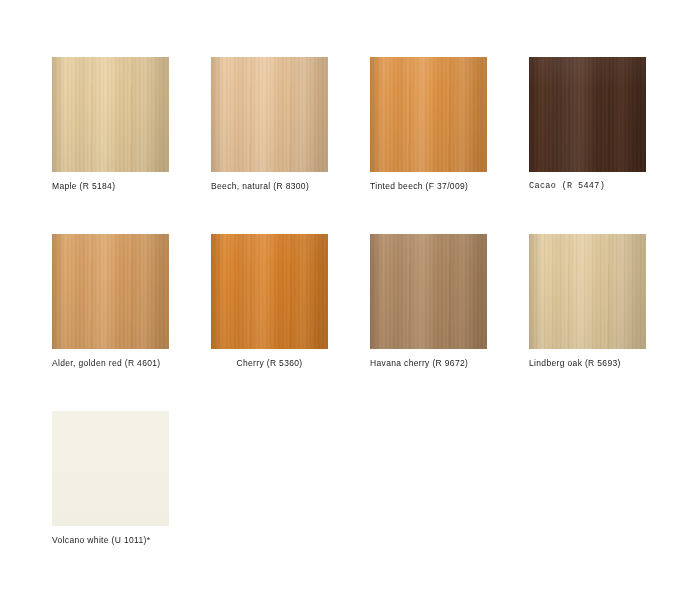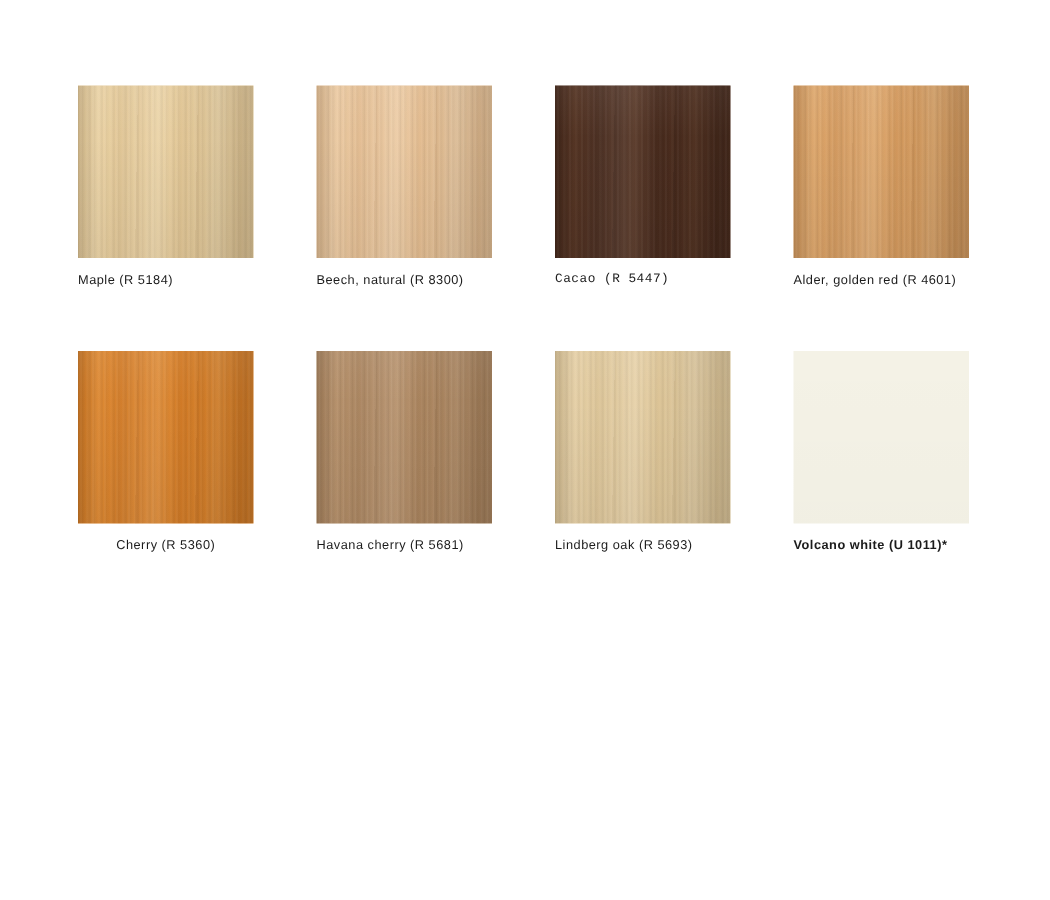--- a/index.html
+++ b/index.html
@@ -139,20 +139,28 @@
 
     <div class="swatch-cell">
       <div class="swatch-chip" style="background-color: rgb(232, 196, 154);">
         <div class="grain-band" style="background-image: repeating-linear-gradient(91deg, rgb(217, 173, 126) 0px, rgba(0, 0, 0, 0) 6px, rgb(243, 216, 182) 13px, rgba(0, 0, 0, 0) 22px, rgb(217, 173, 126) 30px, rgba(0, 0, 0, 0) 40px); opacity: 0.38;"></div>
         <div class="grain-fine"></div>
         <div class="grain-shade"></div>
       </div>
       <div class="swatch-label" style="color: rgb(27, 27, 27);">Beech, natural (R 8300)</div>
     </div>
 
+    <div class="swatch-cell">
+      <div class="swatch-chip" style="background-color: rgb(224, 149, 71);">
+        <div class="grain-band" style="background-image: repeating-linear-gradient(91deg, rgb(204, 127, 49) 0px, rgba(0, 0, 0, 0) 6px, rgb(238, 176, 115) 13px, rgba(0, 0, 0, 0) 22px, rgb(204, 127, 49) 30px, rgba(0, 0, 0, 0) 40px); opacity: 0.38;"></div>
+        <div class="grain-fine"></div>
+        <div class="grain-shade"></div>
+      </div>
+      <div class="swatch-label" style="color: rgb(27, 27, 27);">Tinted beech (F 37/009)</div>
+    </div>
 
     <div class="swatch-cell">
       <div class="swatch-chip" style="background-color: rgb(77, 46, 31);">
         <div class="grain-band" style="background-image: repeating-linear-gradient(91deg, rgb(58, 33, 22) 0px, rgba(0, 0, 0, 0) 6px, rgb(99, 64, 44) 13px, rgba(0, 0, 0, 0) 22px, rgb(58, 33, 22) 30px, rgba(0, 0, 0, 0) 40px); opacity: 0.38;"></div>
         <div class="grain-fine"></div>
         <div class="grain-shade"></div>
       </div>
       <div class="swatch-label" style="color: rgb(27, 27, 27); font-family: Liberation Mono, monospace;">Cacao (R 5447)</div>
     </div>
 
@@ -173,37 +181,37 @@
       </div>
       <div class="swatch-label" style="color: rgb(27, 27, 27); text-align: center;">Cherry (R 5360)</div>
     </div>
 
     <div class="swatch-cell">
       <div class="swatch-chip" style="background-color: rgb(176, 138, 100);">
         <div class="grain-band" style="background-image: repeating-linear-gradient(91deg, rgb(156, 118, 80) 0px, rgba(0, 0, 0, 0) 6px, rgb(195, 160, 124) 13px, rgba(0, 0, 0, 0) 22px, rgb(156, 118, 80) 30px, rgba(0, 0, 0, 0) 40px); opacity: 0.38;"></div>
         <div class="grain-fine"></div>
         <div class="grain-shade"></div>
       </div>
-      <div class="swatch-label" style="color: rgb(27, 27, 27);">Havana cherry (R 5681)</div>
+      <div class="swatch-label" style="color: rgb(27, 27, 27);">Havana cherry (R 9672)</div>
     </div>
 
     <div class="swatch-cell">
       <div class="swatch-chip" style="background-color: rgb(226, 203, 159);">
         <div class="grain-band" style="background-image: repeating-linear-gradient(91deg, rgb(209, 183, 134) 0px, rgba(0, 0, 0, 0) 6px, rgb(238, 219, 183) 13px, rgba(0, 0, 0, 0) 22px, rgb(209, 183, 134) 30px, rgba(0, 0, 0, 0) 40px); opacity: 0.38;"></div>
         <div class="grain-fine"></div>
         <div class="grain-shade"></div>
       </div>
       <div class="swatch-label" style="color: rgb(27, 27, 27);">Lindberg oak (R 5693)</div>
     </div>
 
 
     <div class="swatch-cell">
       <div class="swatch-chip plain" style="background-color: rgb(244, 242, 230);">
 
         <div class="grain-shade"></div>
       </div>
-      <div class="swatch-label" style="color: rgb(27, 27, 27); font-weight: bold;">Volcano white (U 1011)*</div>
+      <div class="swatch-label" style="color: rgb(27, 27, 27);">Volcano white (U 1011)*</div>
     </div>
 
   </div>
 
 
 </div>
 
 </body></html>

